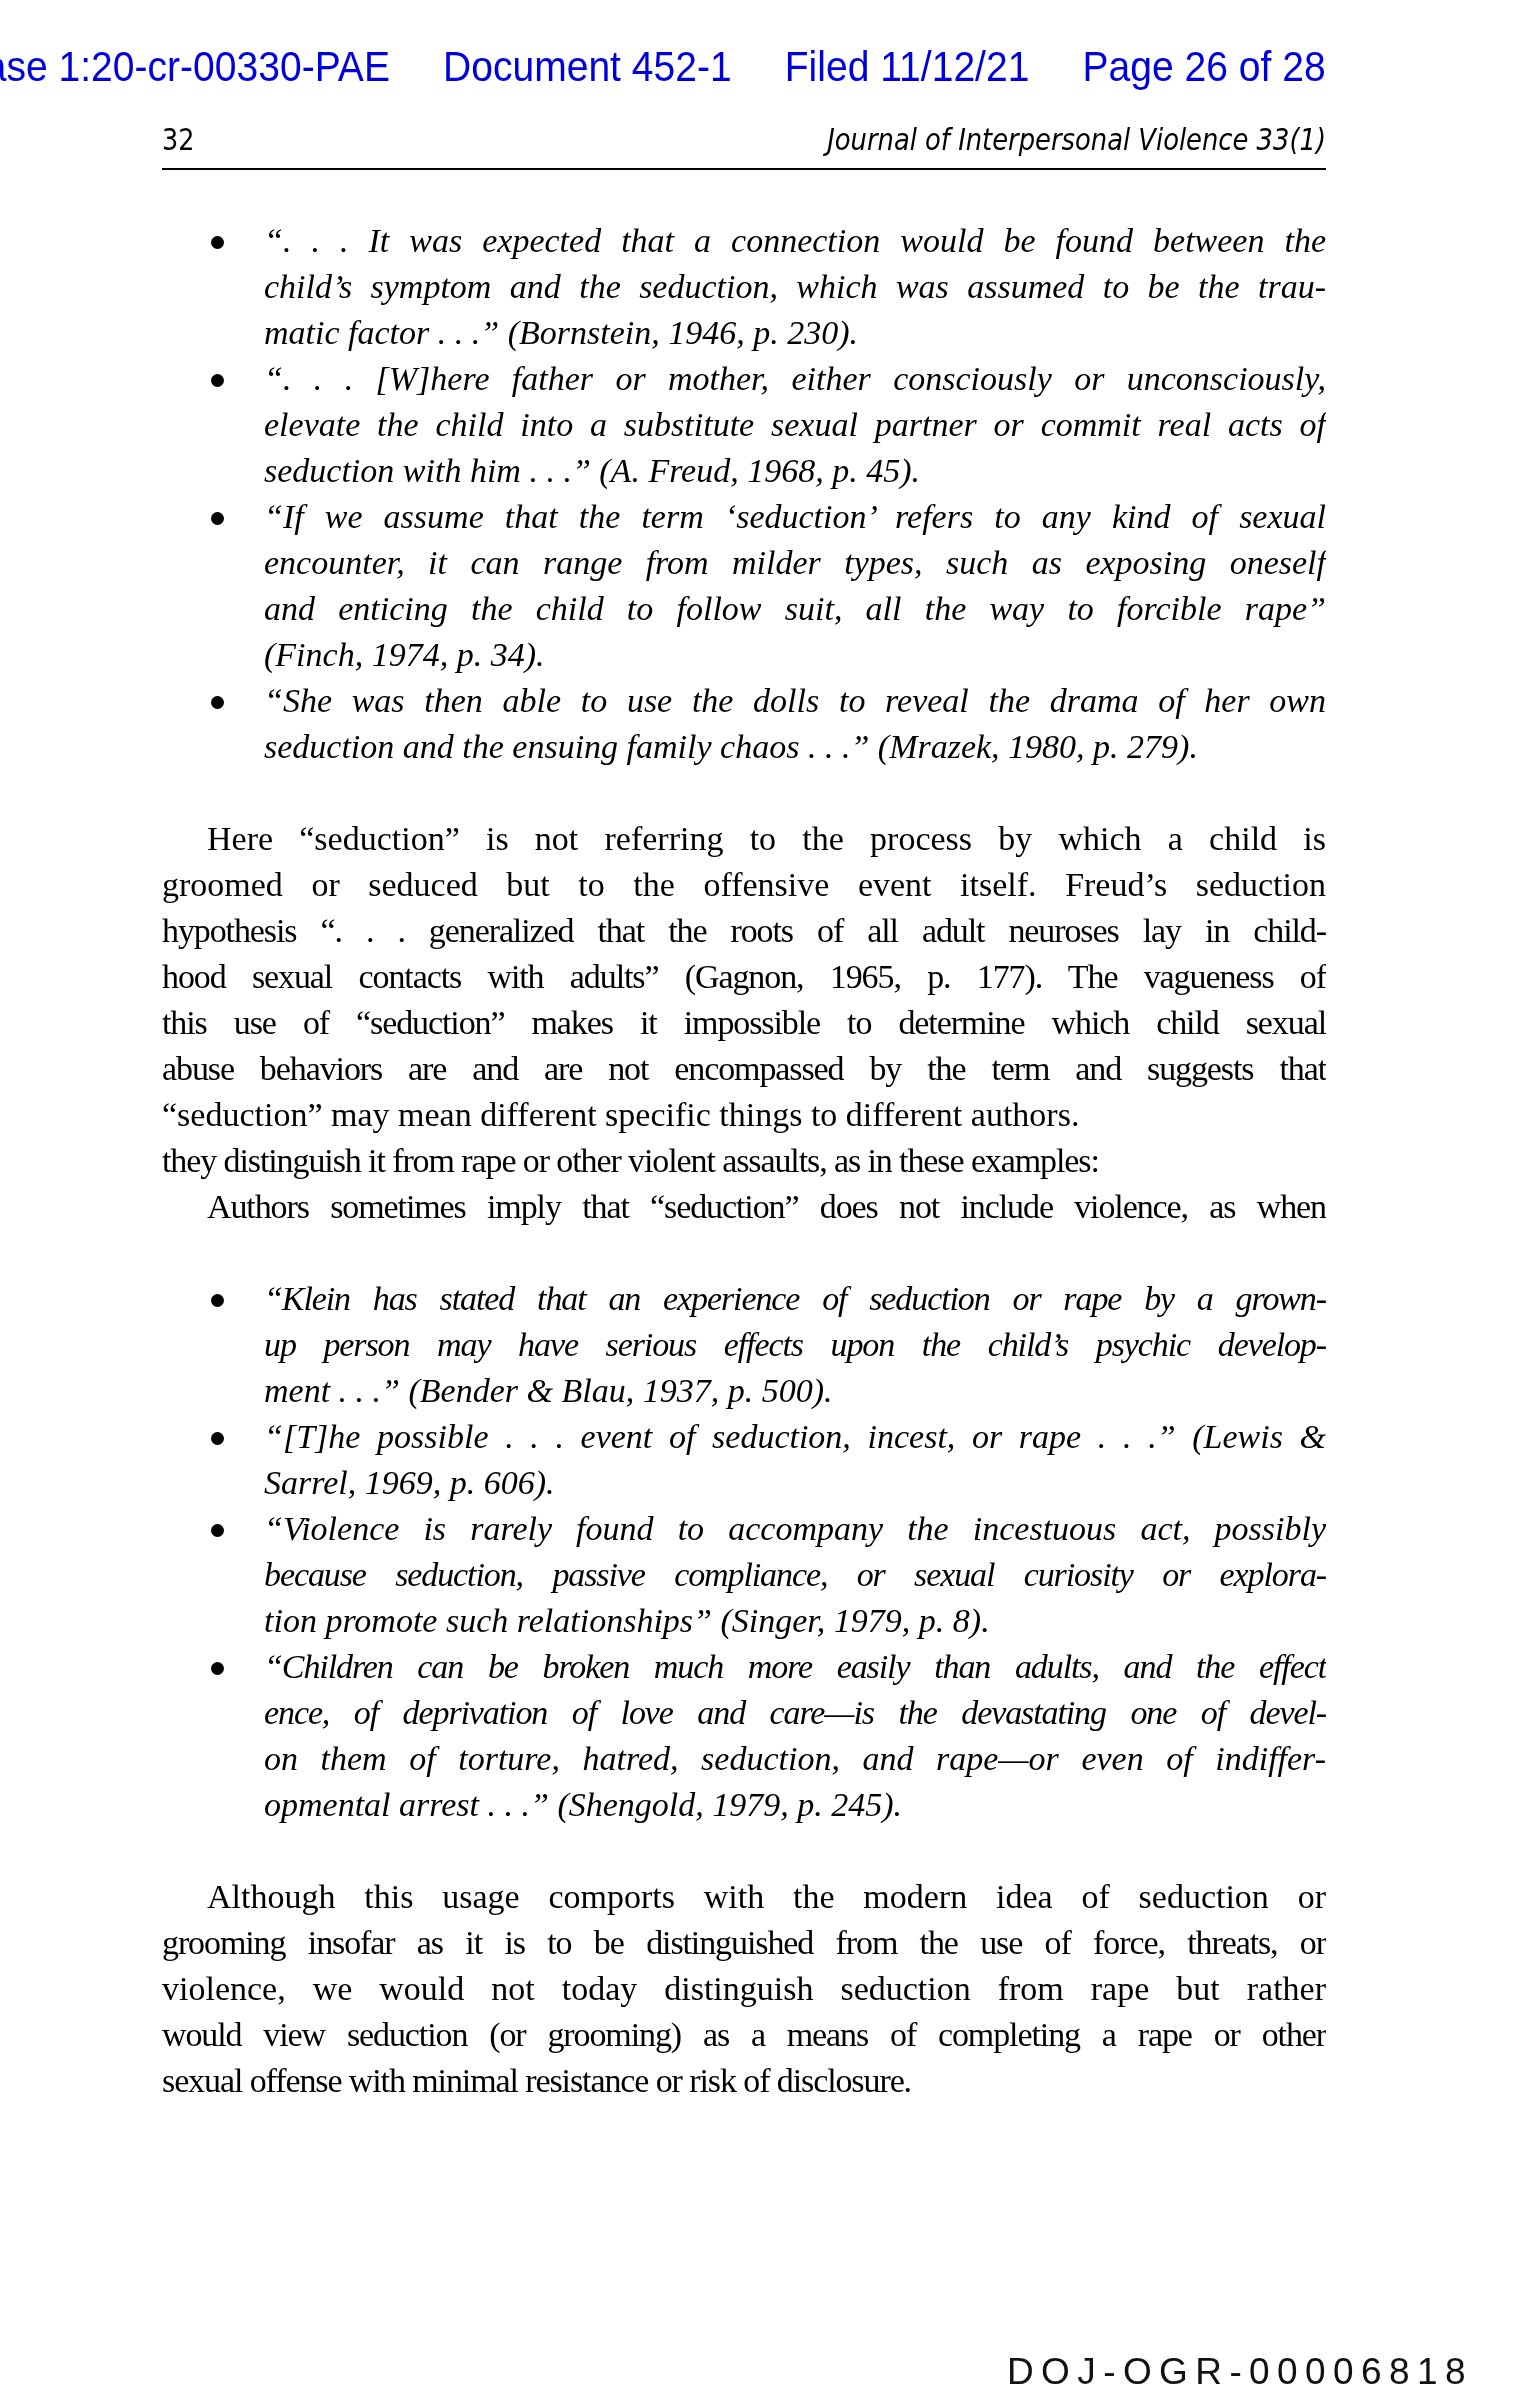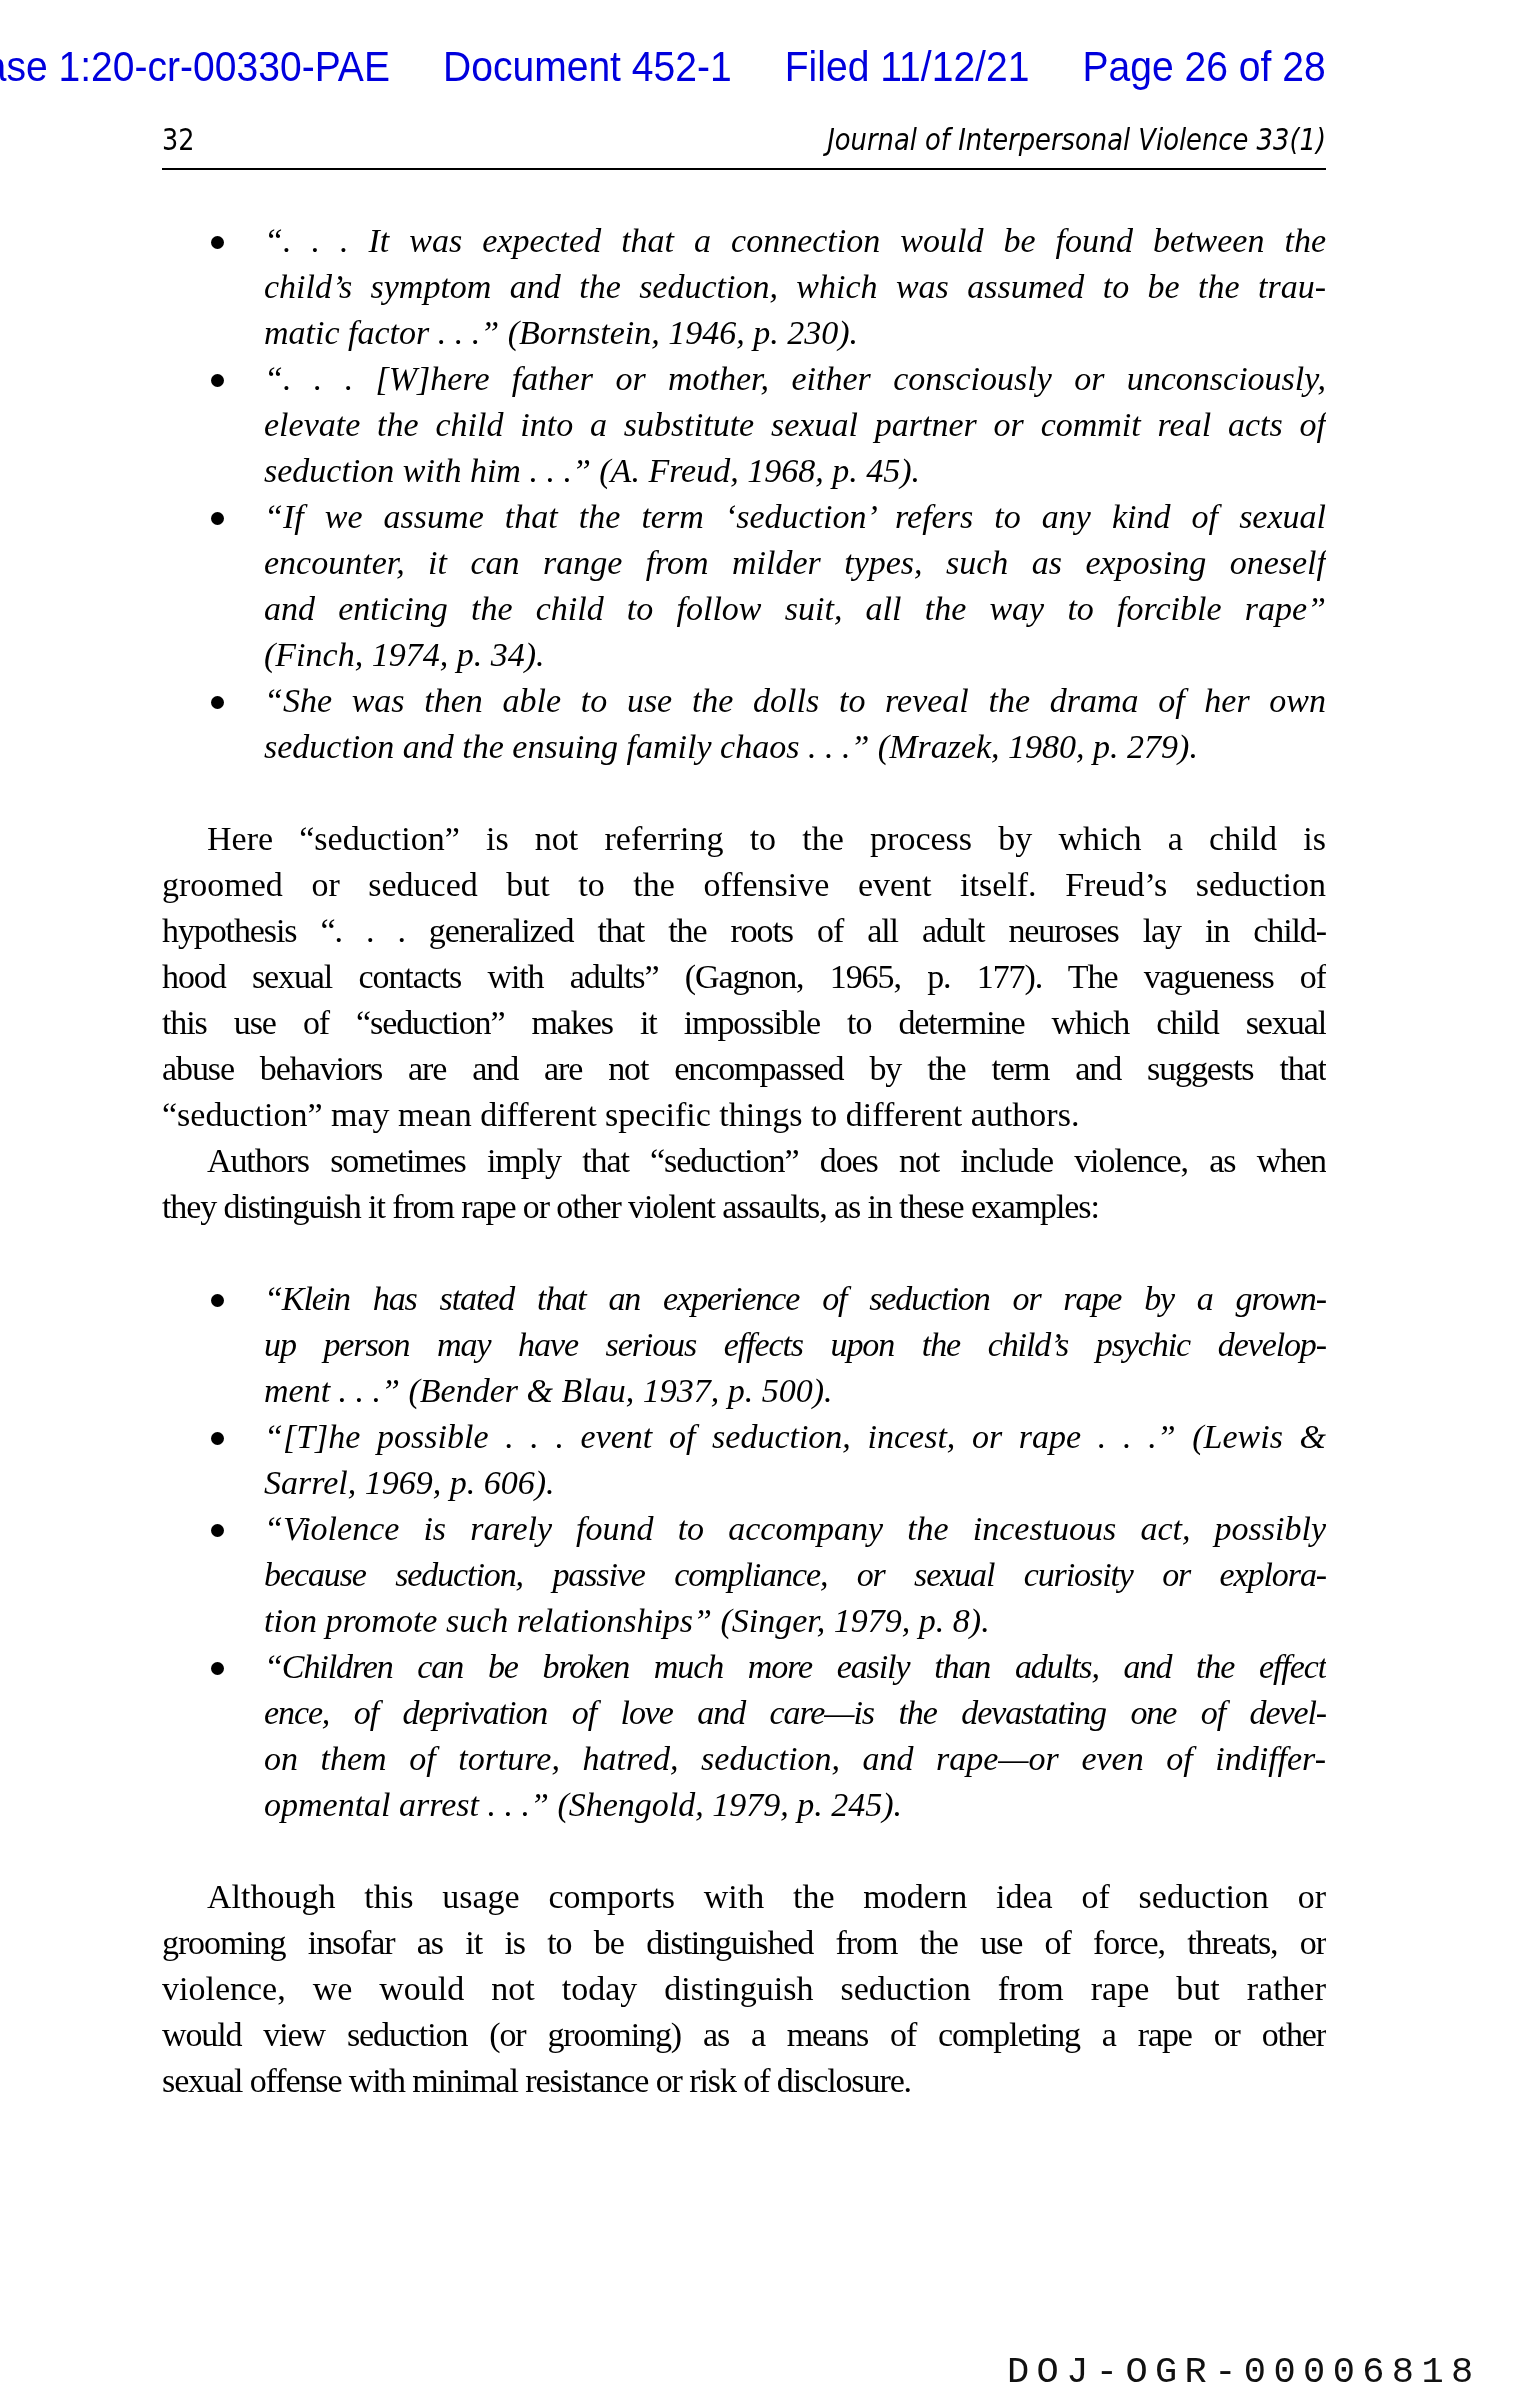--- a/index.html
+++ b/index.html
@@ -108,21 +108,21 @@
     border-radius: 50%;
     background: #000000;
   }
   .para .line.first { text-indent: 45px; }
   .gap { height: 46px; }
 
   .bates {
     position: absolute;
     left: 1007px;
     top: 2351px;
-    font-family: Liberation Mono, monospace;
+    font-family: Liberation Sans, sans-serif;
     font-size: 37px;
     letter-spacing: 7.4px;
     color: #111111;
     white-space: nowrap;
   }
 </style>
 </head>
 <body>
 
 <div class="filing-header">
@@ -170,22 +170,22 @@
     <span class="line just first">Here “seduction” is not referring to the process by which a child is</span>
     <span class="line just">groomed or seduced but to the offensive event itself. Freud’s seduction</span>
     <span class="line just narrow">hypothesis “. . . generalized that the roots of all adult neuroses lay in child-</span>
     <span class="line just narrow">hood sexual contacts with adults” (Gagnon, 1965, p. 177). The vagueness of</span>
     <span class="line just narrow">this use of “seduction” makes it impossible to determine which child sexual</span>
     <span class="line just narrow">abuse behaviors are and are not encompassed by the term and suggests that</span>
     <span class="line">“seduction” may mean different specific things to different authors.</span>
   </div>
 
   <div class="para">
+    <span class="line narrow">they distinguish it from rape or other violent assaults, as in these examples:</span>
     <span class="line just first narrow">Authors sometimes imply that “seduction” does not include violence, as when</span>
-    <span class="line narrow">they distinguish it from rape or other violent assaults, as in these examples:</span>
   </div>
 
   <div class="gap"></div>
 
   <ul class="bullets">
     <li>
       <span class="bullet"></span>
       <span class="line just narrow">“Klein has stated that an experience of seduction or rape by a grown-</span>
       <span class="line just narrow">up person may have serious effects upon the child’s psychic develop-</span>
       <span class="line">ment . . .” (Bender &amp; Blau, 1937, p. 500).</span>

